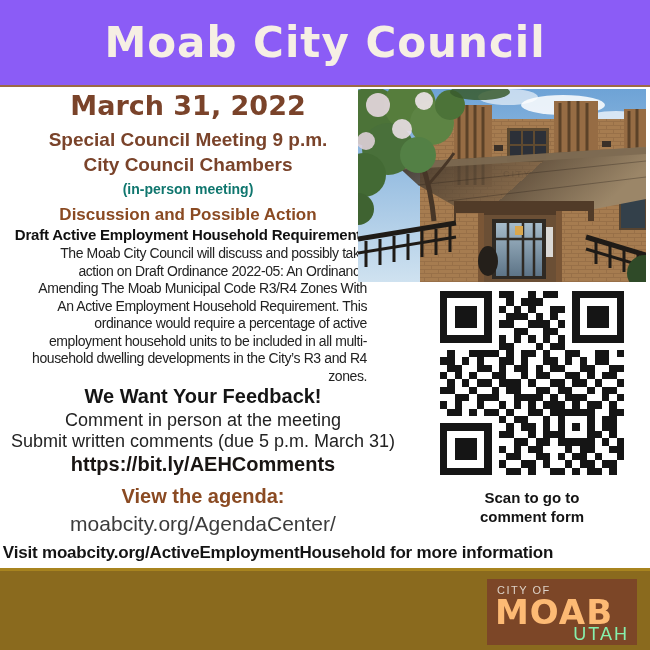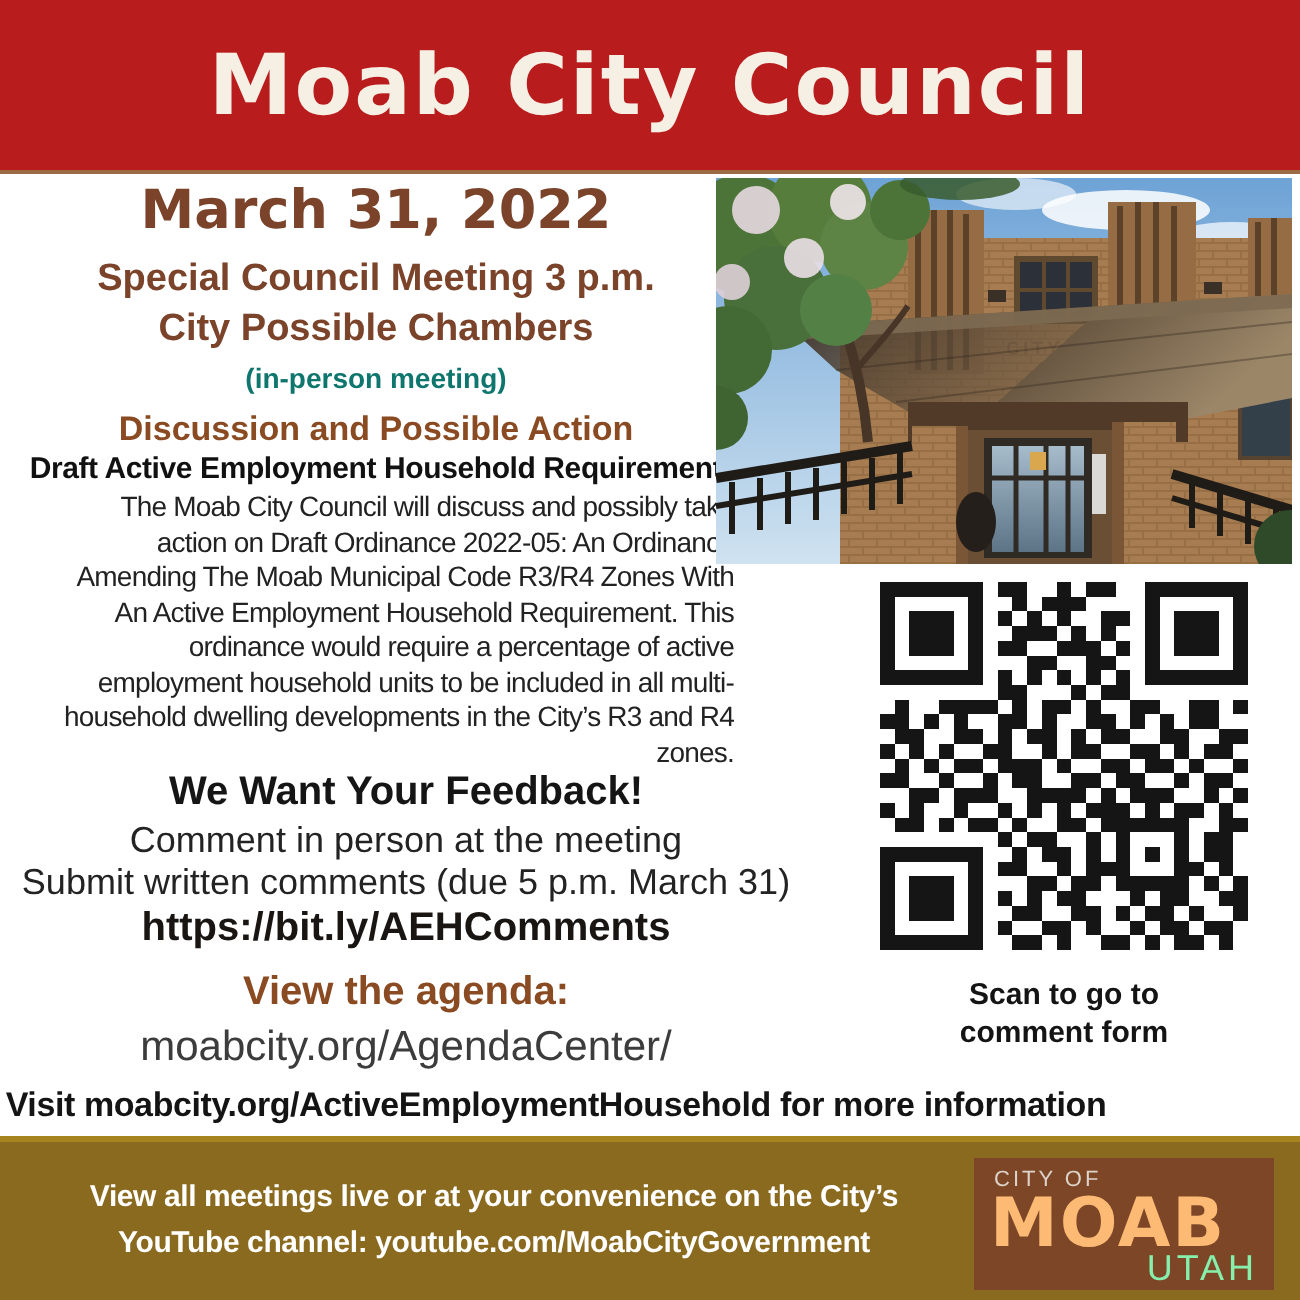--- a/index.html
+++ b/index.html
@@ -4,21 +4,21 @@
 <style>
   html,body { margin:0; padding:0; background:#ffffff; }
   .page {
     position:relative; width:650px; height:650px; overflow:hidden;
     background:#ffffff; font-family:"Liberation Sans", sans-serif;
   }
   .abs { position:absolute; }
 
   
   .header {
-    left:0; top:0; width:650px; height:85px; background:#b91c1c;
+    left:0; top:0; width:650px; height:85px; background:#8b5cf6;
     border-bottom:2px solid #9c6a45; display:flex; align-items:center; justify-content:center;
   }
   .header-title {
     font-family:"DejaVu Sans", sans-serif; font-weight:bold; font-size:42px;
     color:#f6efe4; letter-spacing:1px;
   }
 
   
   .t { text-align:center; }
   .t-date   { left:0; top:90px;  width:376px; font-family:"DejaVu Sans",sans-serif; font-weight:bold; font-size:27px; color:#7a432a; }
@@ -64,22 +64,22 @@
 </head>
 <body>
 
 <div class="page">
 
   <div class="abs header">
     <div class="header-title">Moab City Council</div>
   </div>
 
   <div class="abs t t-date">March 31, 2022</div>
-  <div class="abs t t-meet1">Special Council Meeting 3 p.m.</div>
-  <div class="abs t t-meet2">City Possible Chambers</div>
+  <div class="abs t t-meet1">Special Council Meeting 9 p.m.</div>
+  <div class="abs t t-meet2">City Council Chambers</div>
   <div class="abs t t-note">(in-person meeting)</div>
   <div class="abs t t-disc">Discussion and Possible Action</div>
   <div class="abs t t-sub">Draft Active Employment Household Requirement</div>
   <div class="abs t-body">The Moab City Council will discuss and possibly take
 action on Draft Ordinance 2022-05: An Ordinance
 Amending The Moab Municipal Code R3/R4 Zones With
 An Active Employment Household Requirement. This
 ordinance would require a percentage of active
 employment household units to be included in all multi-
 household dwelling developments in the City’s R3 and R4
@@ -525,22 +525,20 @@
         <rect x="18" y="24" width="1" height="1"></rect>
         <rect x="20" y="24" width="1" height="1"></rect>
         <rect x="21" y="24" width="1" height="1"></rect>
         <rect x="23" y="24" width="1" height="1"></rect>
       </svg>
   </div>
   <div class="abs qr-caption">Scan to go to
 comment form</div>
 
   <div class="abs footer">
-    <div class="abs footer-text">View all meetings live or at your convenience on the City’s
-YouTube channel: youtube.com/MoabCityGovernment</div>
     <div class="abs logo">
       <div class="abs logo-cityof">CITY OF</div>
       <div class="abs logo-moab">MOAB</div>
       <div class="abs logo-utah">UTAH</div>
     </div>
   </div>
 
 </div>
 
 </body></html>

